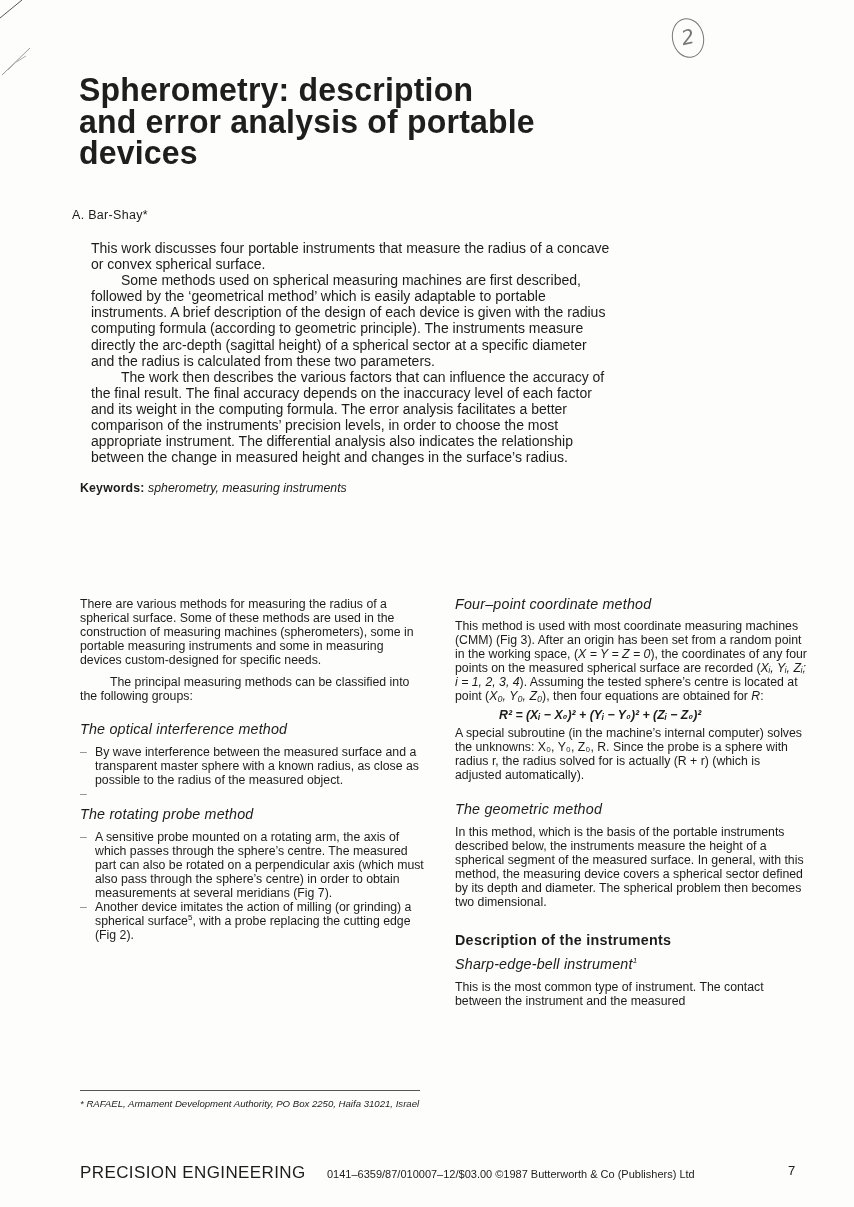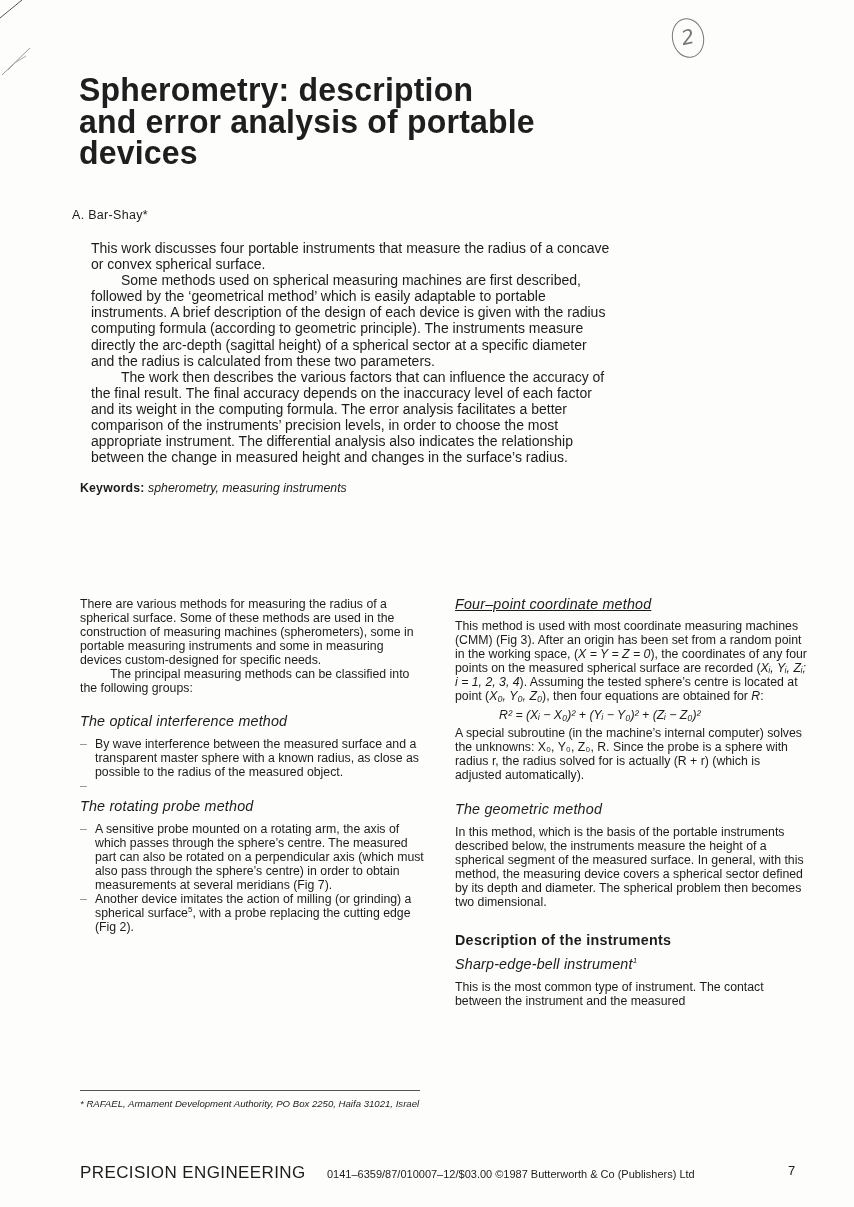--- a/index.html
+++ b/index.html
@@ -31,28 +31,28 @@
   .abstract p { margin:0; }
   .abstract p.indent { text-indent:30px; }
   .keywords { left:80px; top:481px; font-size:12.3px; }
   .keywords b { font-weight:bold; letter-spacing:0.2px;margin-top:36px; }
   .keywords i { }
 
   .col { font-size:12.3px; line-height:14px; }
   .col-left { left:80px; top:597px; width:348px; }
   .col-right { left:455px; top:597px; width:352px; }
   .col p { margin:0; }
-  .col p.indent { text-indent:30px; }
+  .col p.indent { text-indent:30px;margin-top:8px; }
   .subhead { font-style:italic; font-size:14.3px; margin:14px 0 9px 0; letter-spacing:0.2px; }
-  .col-right .subhead.first { margin-top:0; margin-bottom:8px;text-decoration:underline; }
+  .col-right .subhead.first { margin-top:0; margin-bottom:8px; }
   .dash-list { margin:0; padding:0; list-style:none; }
   .dash-list li { position:relative; padding-left:15px; }
   .dash-list li .dash { position:absolute; left:0; top:0; color:#888; }
   .equation { text-align:left; padding-left:44px; margin:5px 0 4px 0; font-style:normal; }
-  .equation i { font-style:italic; }
+  .equation i { font-style:italic;font-weight:bold; }
   sup { font-size:8px; vertical-align:top; position:relative; top:-3px; }
   .section-head { font-weight:bold; font-size:14.3px; margin:24px 0 10px 0; letter-spacing:0.3px; }
   .footnote-rule { left:80px; top:1090px; width:340px; height:1px; background:#555; }
   .footnote { left:80px; top:1098px; width:360px; font-size:9.6px; font-style:italic; line-height:12px; }
   .footer { left:80px; top:1163px; width:720px; font-size:12px; white-space:nowrap; }
   .footer .journal { letter-spacing:0.4px; font-size:17px; }
   .footer .doi { margin-left:18px; font-size:11px; }
   .footer .pagenum { position:absolute; left:708px; top:0; font-size:13px; }
 </style>
 </head>

